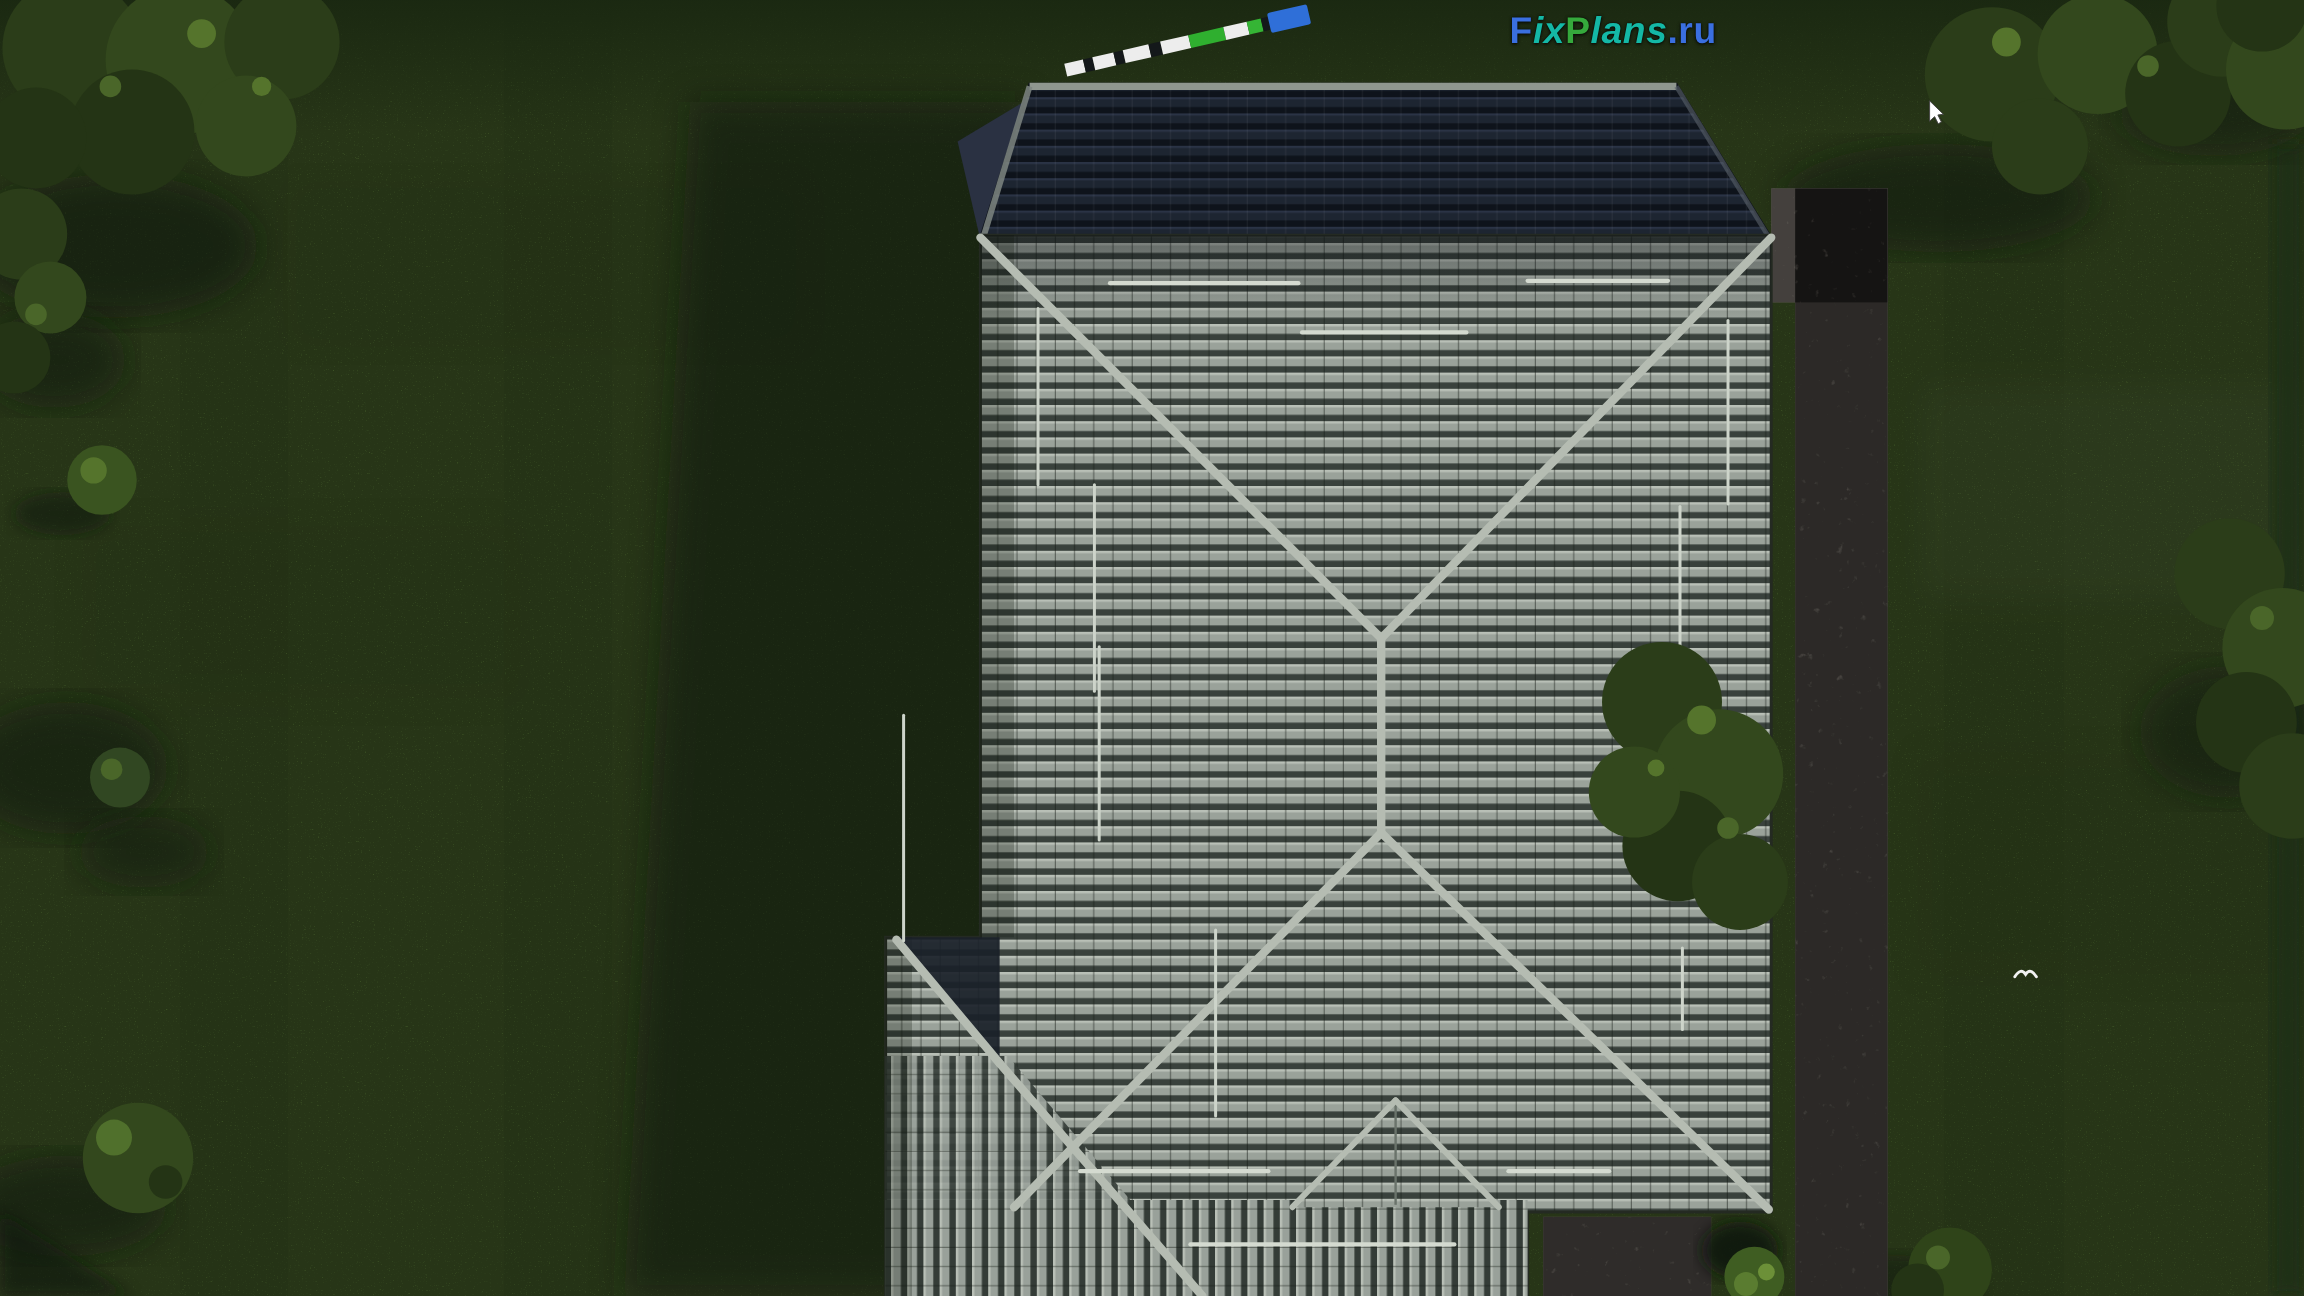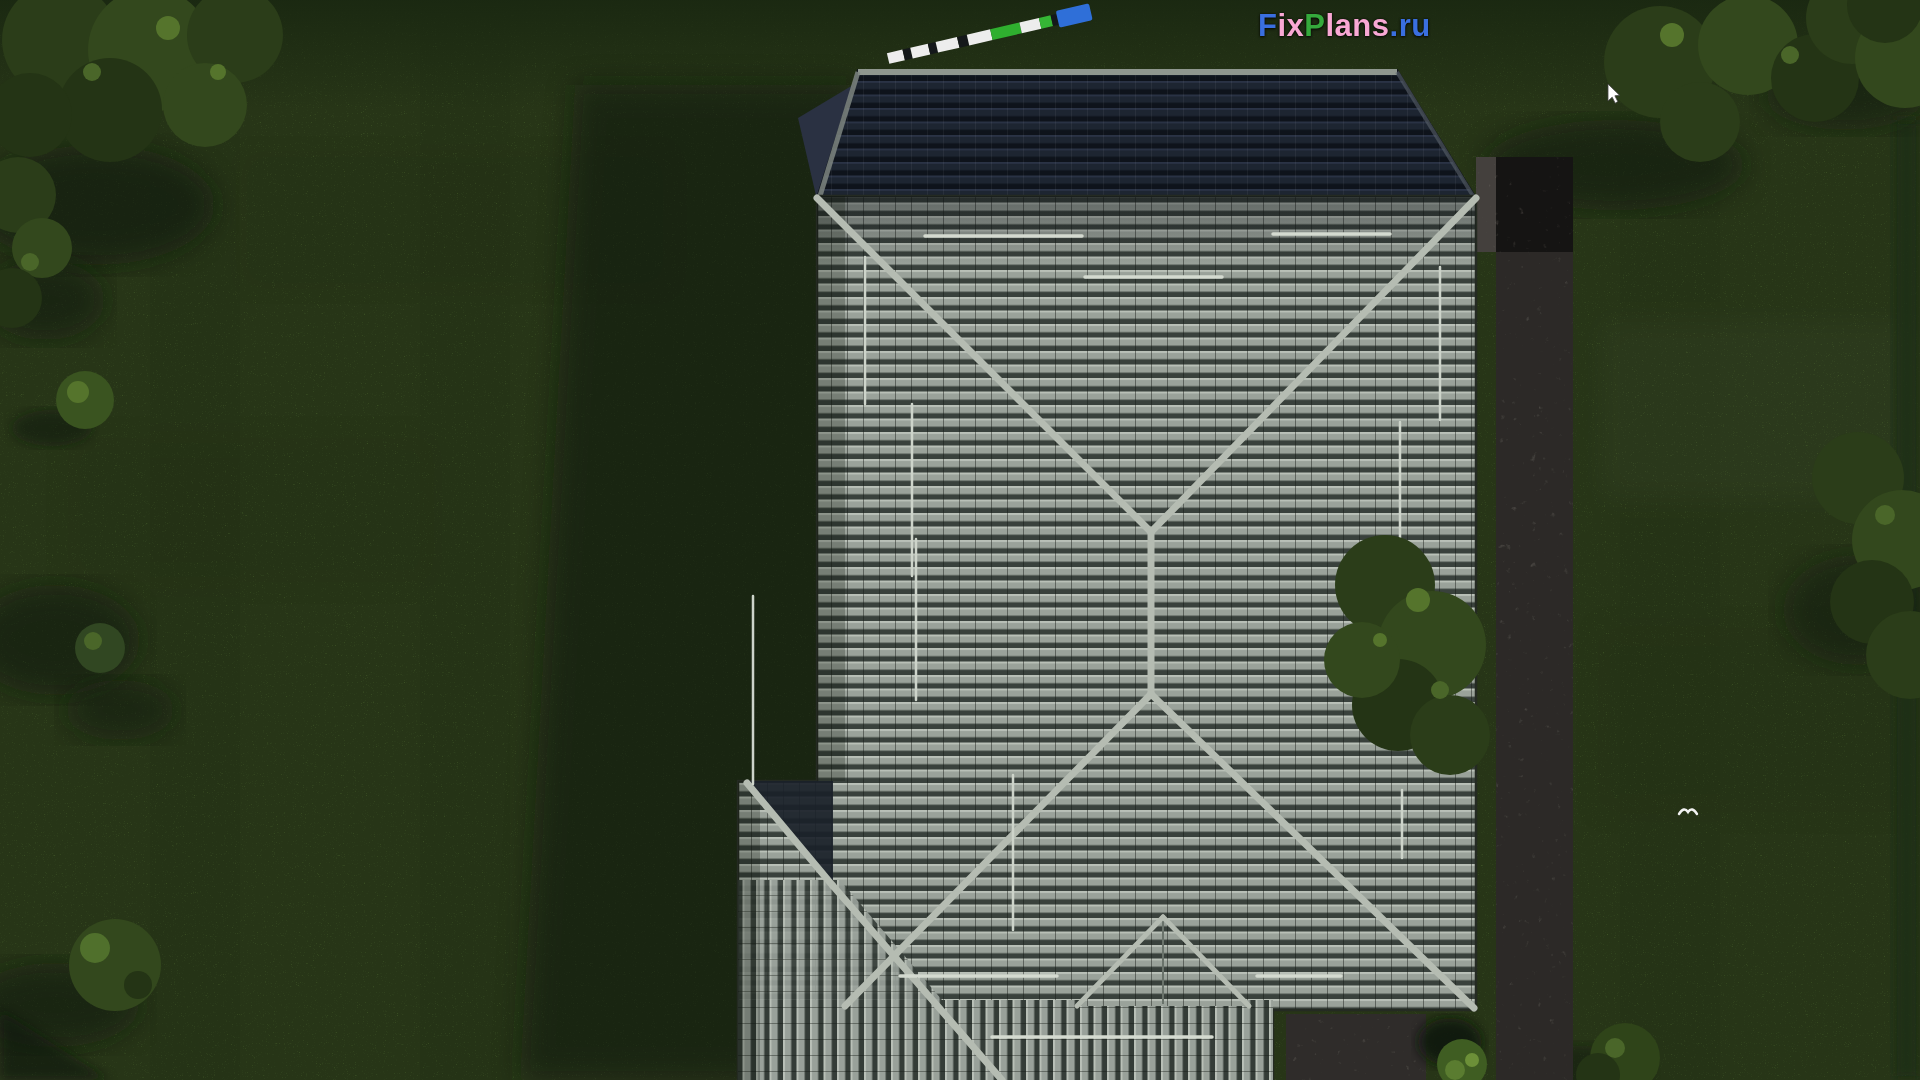--- a/index.html
+++ b/index.html
@@ -1,20 +1,20 @@
 <!DOCTYPE html>
 <html><head>
 <meta charset="utf-8">
 <style>
   html,body{margin:0;padding:0;background:#222;}
   .stage{position:relative;width:1920px;height:1080px;overflow:hidden;font-family:"Liberation Sans",sans-serif;}
   .stage svg{position:absolute;left:0;top:0;}
   .logo{position:absolute;left:1258px;top:8px;font-size:31px;font-weight:bold;letter-spacing:.5px;
         text-shadow:0 1px 3px rgba(0,0,0,.8),0 0 2px rgba(0,0,0,.6);user-select:none;}
-  .lg-b{color:#3a6fe0;} .lg-w{color:#f9a8d4;} .lg-g{color:#35a93c;}
+  .lg-b{color:#3a6fe0;} .lg-w{color:#14b8a6;font-style:italic;} .lg-g{color:#35a93c;}
   .scalebar{position:absolute;left:888px;top:48px;transform:rotate(-13deg);transform-origin:left center;
             display:flex;align-items:center;height:20px;}
   .scalebar .seg{height:11px;margin-right:0;}
   .scalebar .seg.tall{height:17px;border-radius:2px;}
 </style>
 </head>
 <body>
 
 <div class="stage">
 <svg width="1920" height="1080" viewBox="0 0 1920 1080">

